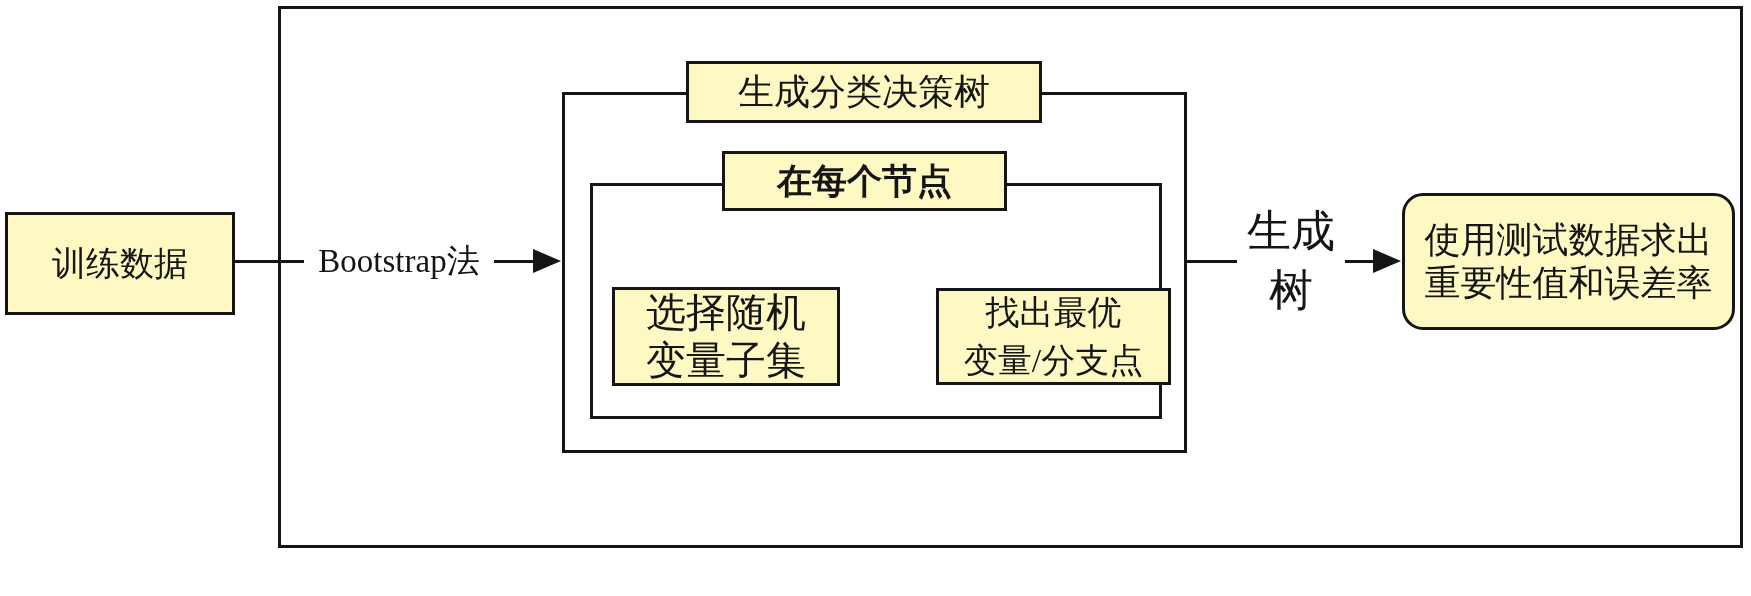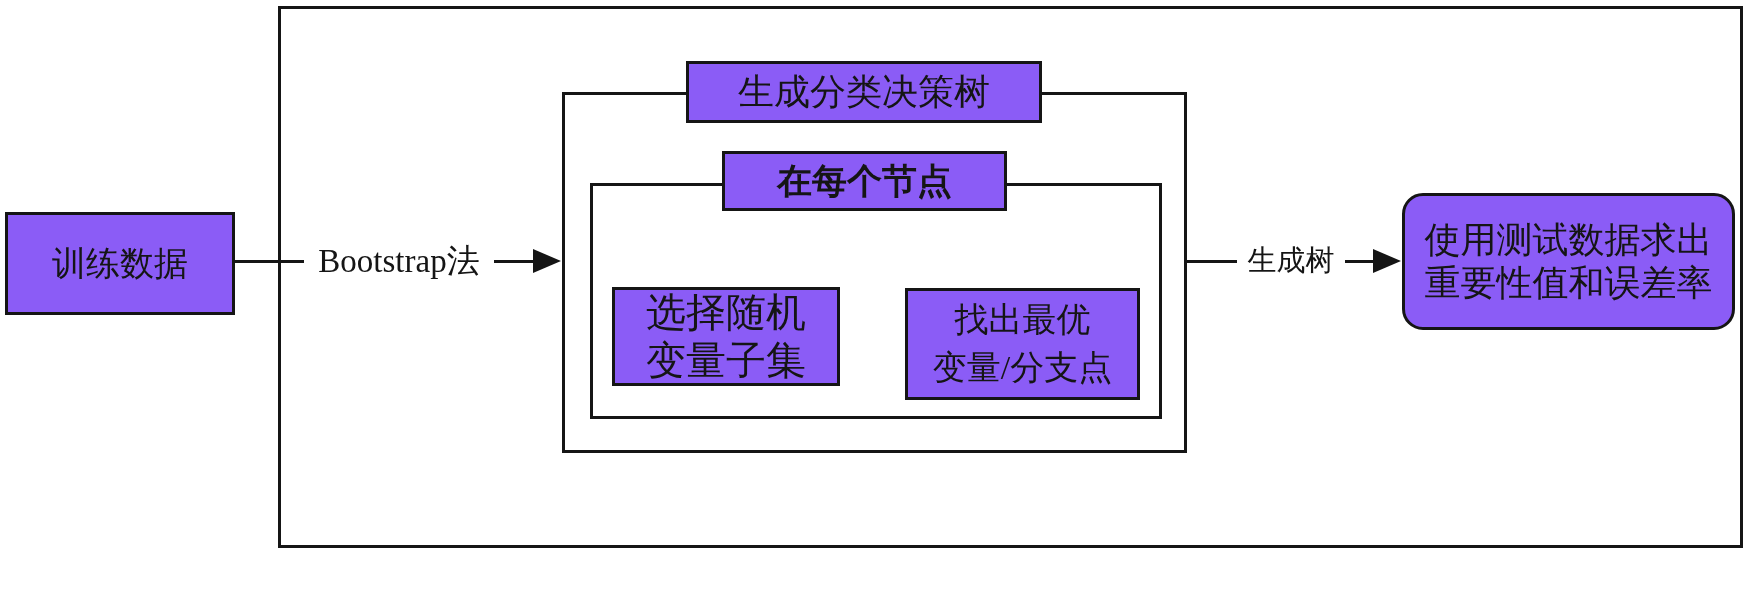--- a/index.html
+++ b/index.html
@@ -25,34 +25,34 @@
     z-index: 1;
   }
   .frame-outer { left: 278px; top: 6px;   width: 1465px; height: 542px; }
   .frame-mid   { left: 562px; top: 92px;  width: 625px;  height: 361px; }
   .frame-inner { left: 590px; top: 183px; width: 572px;  height: 236px; }
 
   
   .box {
     position: absolute;
     border: 3px solid #151515;
-    background: #8b5cf6;
+    background: #fef9c3;
     box-sizing: border-box;
     z-index: 2;
     display: flex;
     align-items: center;
     justify-content: center;
     text-align: center;
     white-space: pre-line;
   }
   .box-training { left: 5px;    top: 212px; width: 230px; height: 103px; font-size: 34px; }
   .box-gentree  { left: 686px;  top: 61px;  width: 356px; height: 62px;  font-size: 36px; }
   .box-eachnode { left: 722px;  top: 151px; width: 285px; height: 60px;  font-size: 35px; font-weight: bold; }
   .box-select   { left: 612px;  top: 287px; width: 228px; height: 99px;  font-size: 40px; line-height: 48px; }
-  .box-findbest { left: 905px;  top: 288px; width: 235px; height: 112px;  font-size: 34px; line-height: 48px; }
+  .box-findbest { left: 936px;  top: 288px; width: 235px; height: 97px;  font-size: 34px; line-height: 48px; }
   .box-evaluate { left: 1402px; top: 193px; width: 333px; height: 137px; font-size: 36px; line-height: 43px; border-radius: 21px; }
   .box-repeat   { left: 672px;  top: 487px; width: 382px; height: 101px; font-size: 36px; }
 
   
   .hline {
     position: absolute;
     height: 3px;
     background: #151515;
     z-index: 1;
   }
@@ -78,21 +78,21 @@
   .edge-label {
     position: absolute;
     z-index: 2;
     background: #ffffff;
     text-align: center;
     display: flex;
     align-items: center;
     justify-content: center;
   }
   .label-bootstrap { left: 304px;  top: 238px; width: 190px; height: 46px; font-size: 33px; }
-  .label-gentree   { left: 1239px; top: 239px; width: 104px; height: 44px; font-size: 29px; }
+  .label-gentree   { left: 1239px; top: 239px; width: 104px; height: 44px; font-size: 44px; }
 </style>
 </head>
 <body>
 
 <div class="canvas">
 
   <div class="frame frame-outer"></div>
   <div class="frame frame-mid"></div>
   <div class="frame frame-inner"></div>
 

